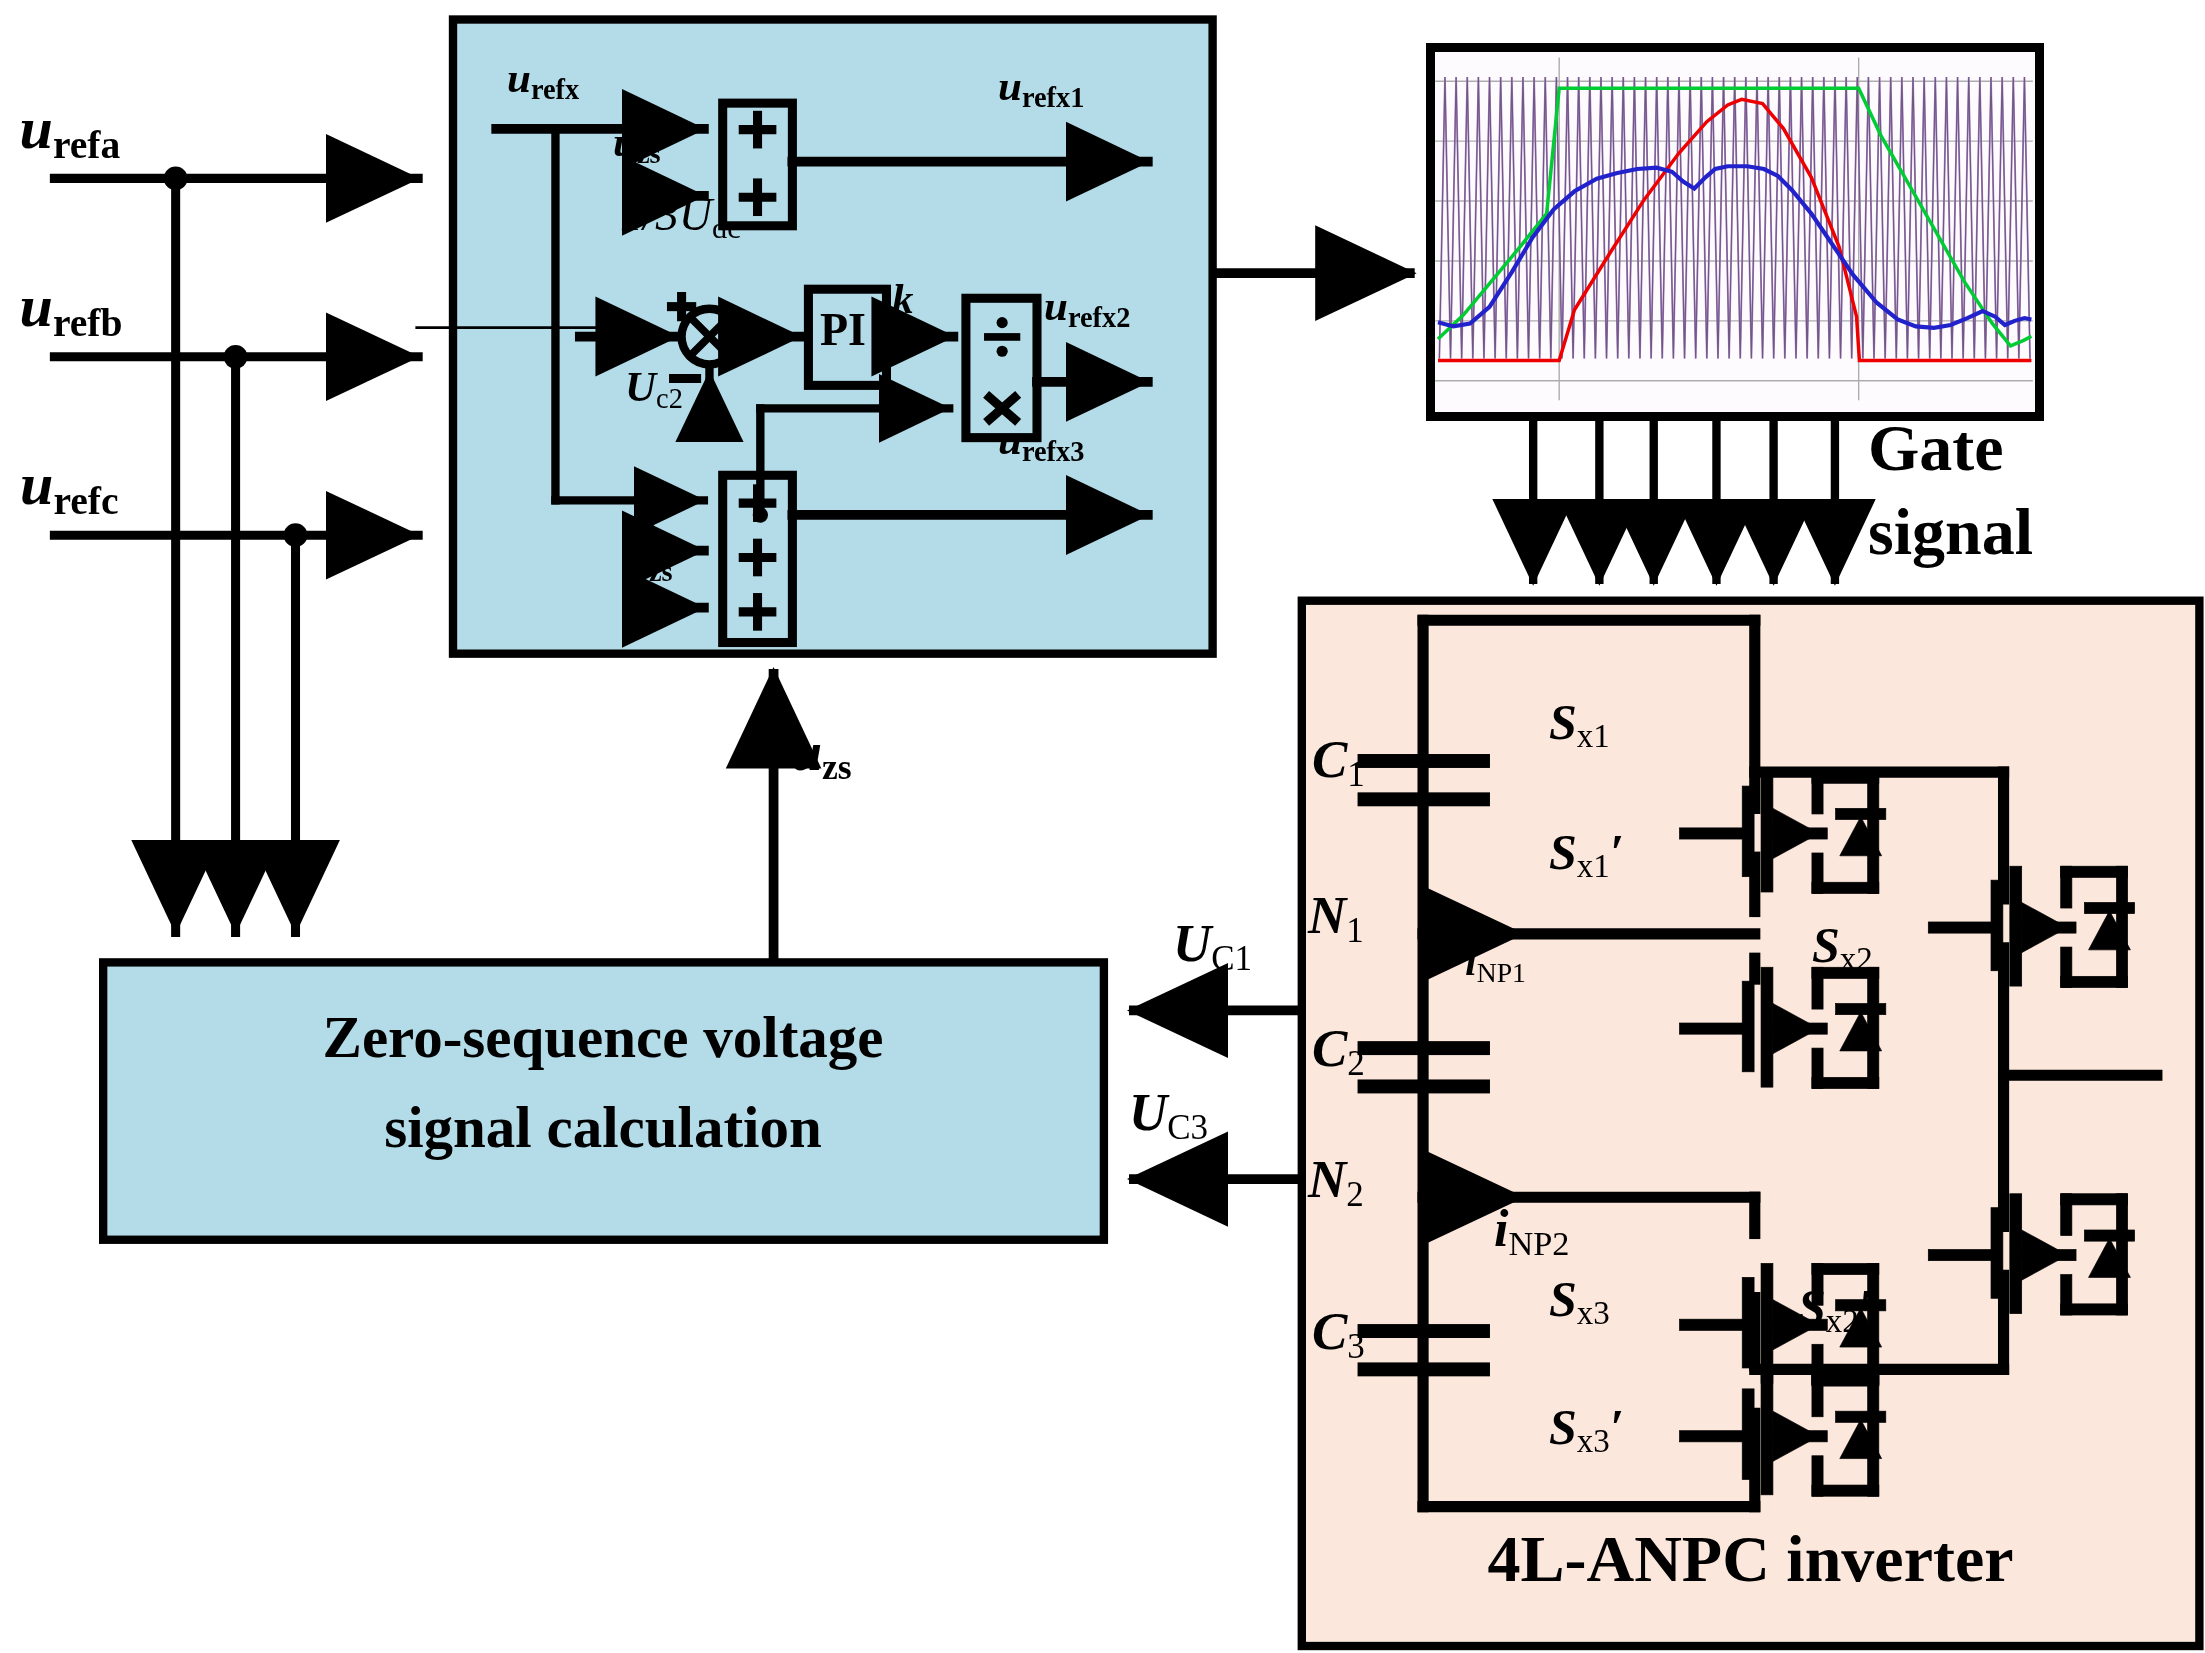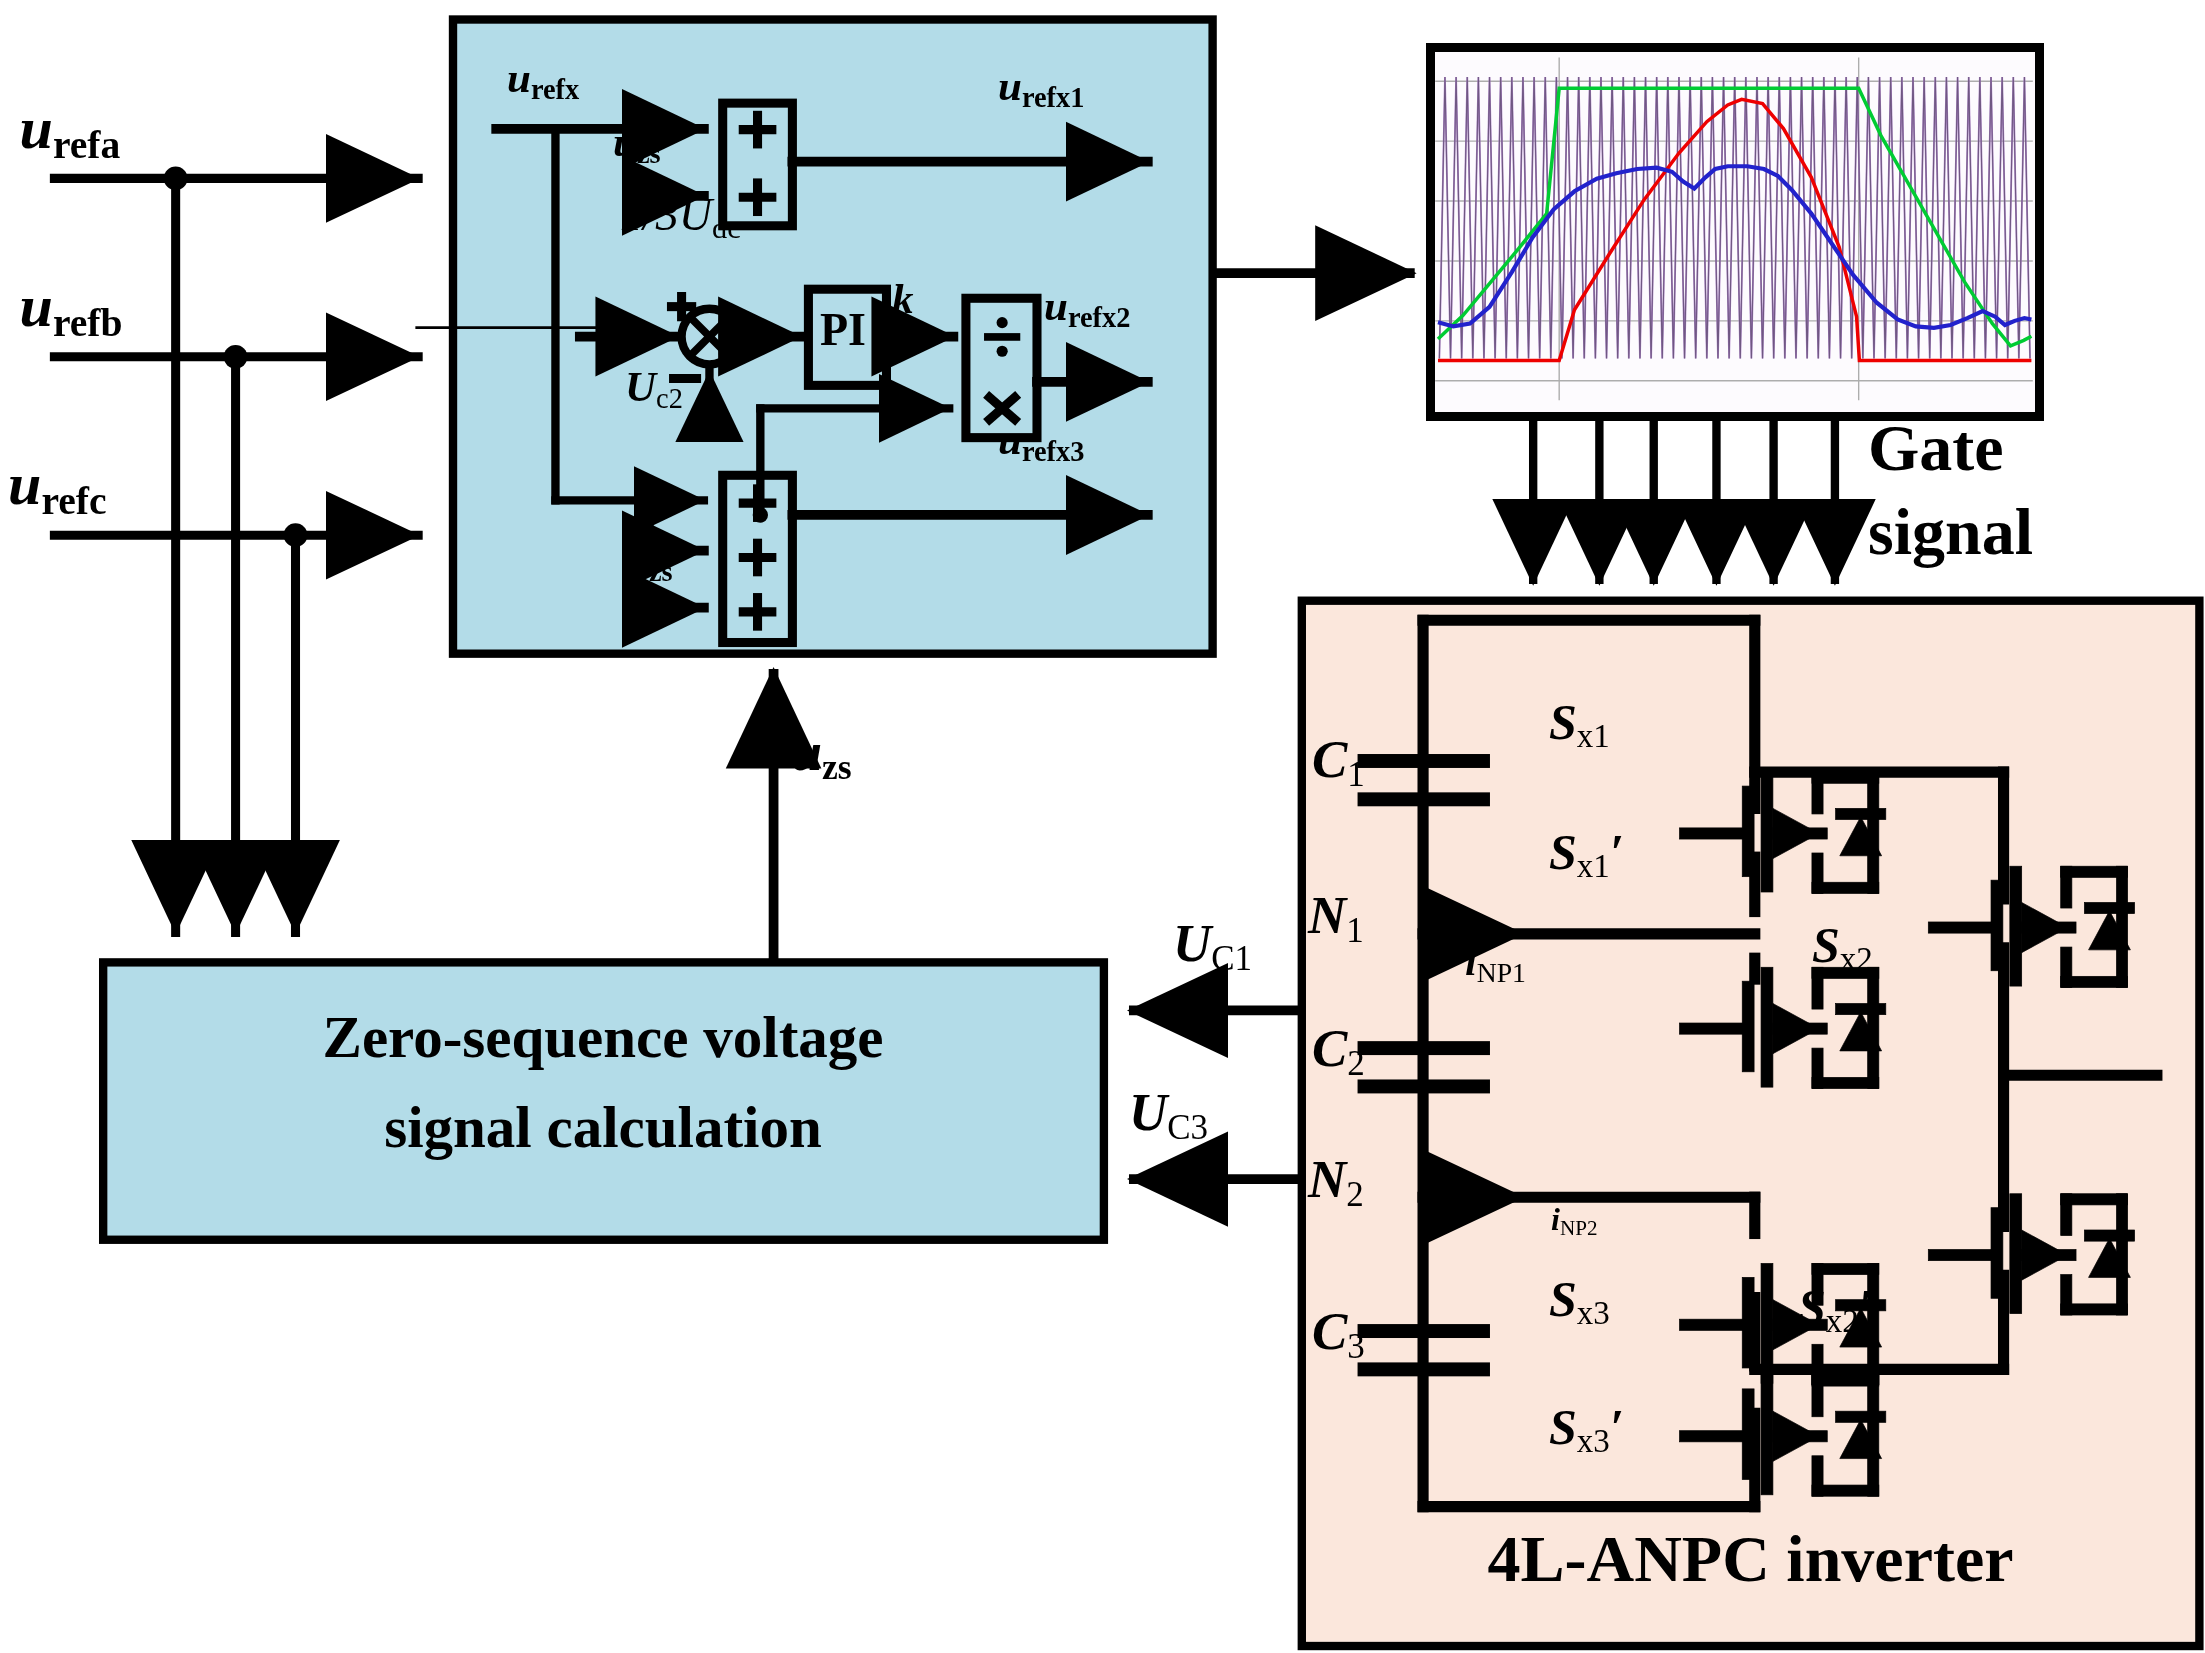--- a/index.html
+++ b/index.html
@@ -348,21 +348,21 @@
 </div>
 
 </div>
 
 <div class="lbl ital" style="left:19.5px;top:98px;font-size:60px;">
   <span>u</span><sub>refa</sub>
 </div>
 <div class="lbl ital" style="left:19.5px;top:276px;font-size:60px;">
   <span>u</span><sub>refb</sub>
 </div>
-<div class="lbl ital" style="left:8px;top:454px;font-size:60px;">
+<div class="lbl ital" style="left:20px;top:454px;font-size:60px;">
   <span>u</span><sub>refc</sub>
 </div>
 
 <div class="lbl ital" style="left:507px;top:56px;font-size:43px;">
   <span>u</span><sub>refx</sub>
 </div>
 <div class="lbl ital" style="left:613px;top:120px;font-size:43px;">
   <span>u</span><sub>zs</sub>
 </div>
 <div class="lbl ital" style="left:998px;top:64px;font-size:43px;">
@@ -421,21 +421,21 @@
 </div>
 <div class="lbl ital sb-n" style="left:1308px;top:889px;font-size:53px;">
   <span>N</span><sub>1</sub>
 </div>
 <div class="lbl ital sb-n" style="left:1308px;top:1153px;font-size:53px;">
   <span>N</span><sub>2</sub>
 </div>
 <div class="lbl ital sb-n" style="left:1465px;top:940px;font-size:42px;">
   <span>i</span><sub>NP1</sub>
 </div>
-<div class="lbl ital sb-n" style="left:1551px;top:1203px;font-size:32px;">
+<div class="lbl ital sb-n" style="left:1494px;top:1203px;font-size:52px;">
   <span>i</span><sub>NP2</sub>
 </div>
 
 <div class="lbl ital sb-n" style="left:1549px;top:697px;font-size:50px;">
   <span>S</span><sub>x1</sub><span></span>
 </div>
 <div class="lbl ital sb-n" style="left:1549px;top:827px;font-size:50px;">
   <span>S</span><sub>x1</sub><span>′</span>
 </div>
 <div class="lbl ital sb-n" style="left:1812px;top:920px;font-size:50px;">

